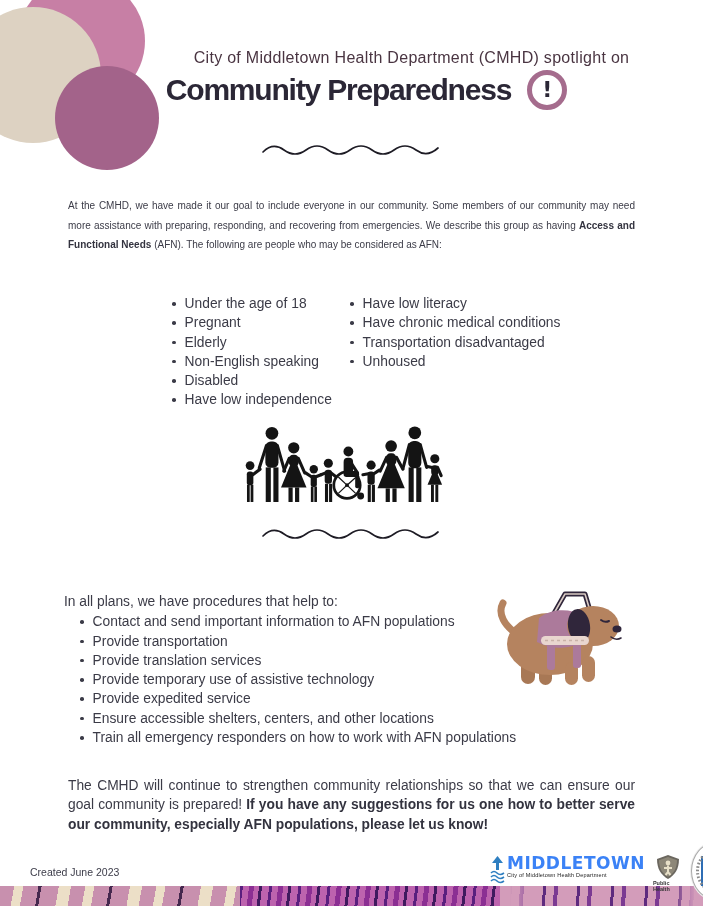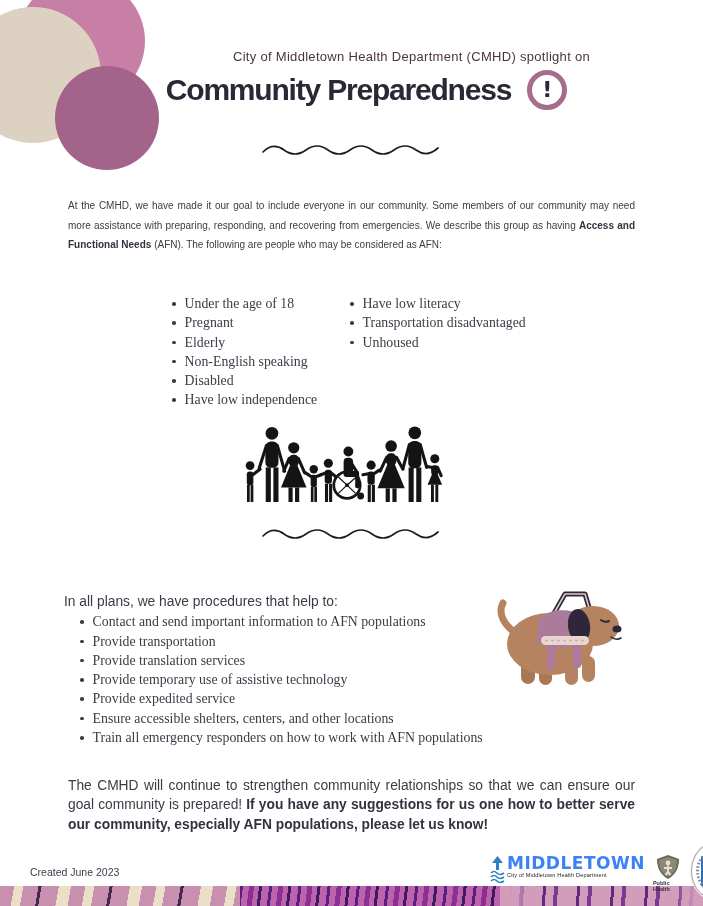--- a/index.html
+++ b/index.html
@@ -7,21 +7,21 @@
         font-family:"Liberation Sans",sans-serif;color:#3b3b47;}
 
   
   .circle{position:absolute;border-radius:50%;}
   .c-pink{left:17px;top:-23px;width:128px;height:128px;background:#c77fa5;}
   .c-cream{left:-35px;top:7px;width:136px;height:136px;background:#ddd2c2;}
   .c-mauve{left:55px;top:66px;width:104px;height:104px;background:#a3638a;}
 
   
   .subtitle{position:absolute;left:120px;right:0;top:49px;text-align:center;
-            font-size:13px;letter-spacing:.3px;color:#4a3542;}
+            font-size:16px;letter-spacing:.3px;color:#4a3542;}
   .title-row{position:absolute;left:30px;right:0;top:70px;display:flex;
              justify-content:center;align-items:center;gap:16px;}
   .title{font-family:Liberation Sans, sans-serif;font-weight:bold;font-size:30px;
          letter-spacing:-1.2px;color:#2b2736;}
   .badge{width:30px;height:30px;border:5px solid #a56c8d;border-radius:50%;
          display:flex;align-items:center;justify-content:center;flex:0 0 auto;}
   .badge span{font-family:"DejaVu Sans",sans-serif;font-weight:bold;font-size:22px;
               color:#2b2736;line-height:1;}
 
   .squig{position:absolute;left:0;right:0;text-align:center;}
@@ -30,21 +30,21 @@
 
   
   .intro{position:absolute;left:68px;top:186px;width:567px;font-size:10px;
          line-height:19.6px;text-align:justify;}
   .intro strong,.closing strong{font-weight:bold;color:#33333f;}
 
   
   .afn{position:absolute;left:172px;top:294px;display:flex;}
   .afn .col-l{width:178px;}
   ul.blist{list-style:none;margin:0;padding:0;}
-  ul.blist li{display:flex;align-items:flex-start;font-size:13.8px;line-height:19.3px;font-family:Liberation Serif, serif;}
+  ul.blist li{display:flex;align-items:flex-start;font-size:13.8px;line-height:19.3px;}
   .dot{flex:0 0 auto;width:3.6px;height:3.6px;border-radius:50%;background:#3b3b47;
        margin:8px 9px 0 0;}
 
   
   .people{position:absolute;left:0;right:0;top:421px;text-align:center;}
 
   
   .plans{position:absolute;left:64px;top:576px;width:480px;}
   .plans-heading{font-size:13.8px;line-height:19.3px;margin:16px 0 1px 0;}
   .plans ul.blist{padding-left:16px;}
@@ -139,20 +139,24 @@
         </li>
         <li>
           <span class="dot"></span>
           <span>Have low independence</span>
         </li>
       </ul>
     <ul class="blist col-r">
         <li>
           <span class="dot"></span>
           <span>Have low literacy</span>
+        </li>
+        <li>
+          <span class="dot"></span>
+          <span>Have chronic medical conditions</span>
         </li>
         <li>
           <span class="dot"></span>
           <span>Transportation disadvantaged</span>
         </li>
         <li>
           <span class="dot"></span>
           <span>Unhoused</span>
         </li>
       </ul>

